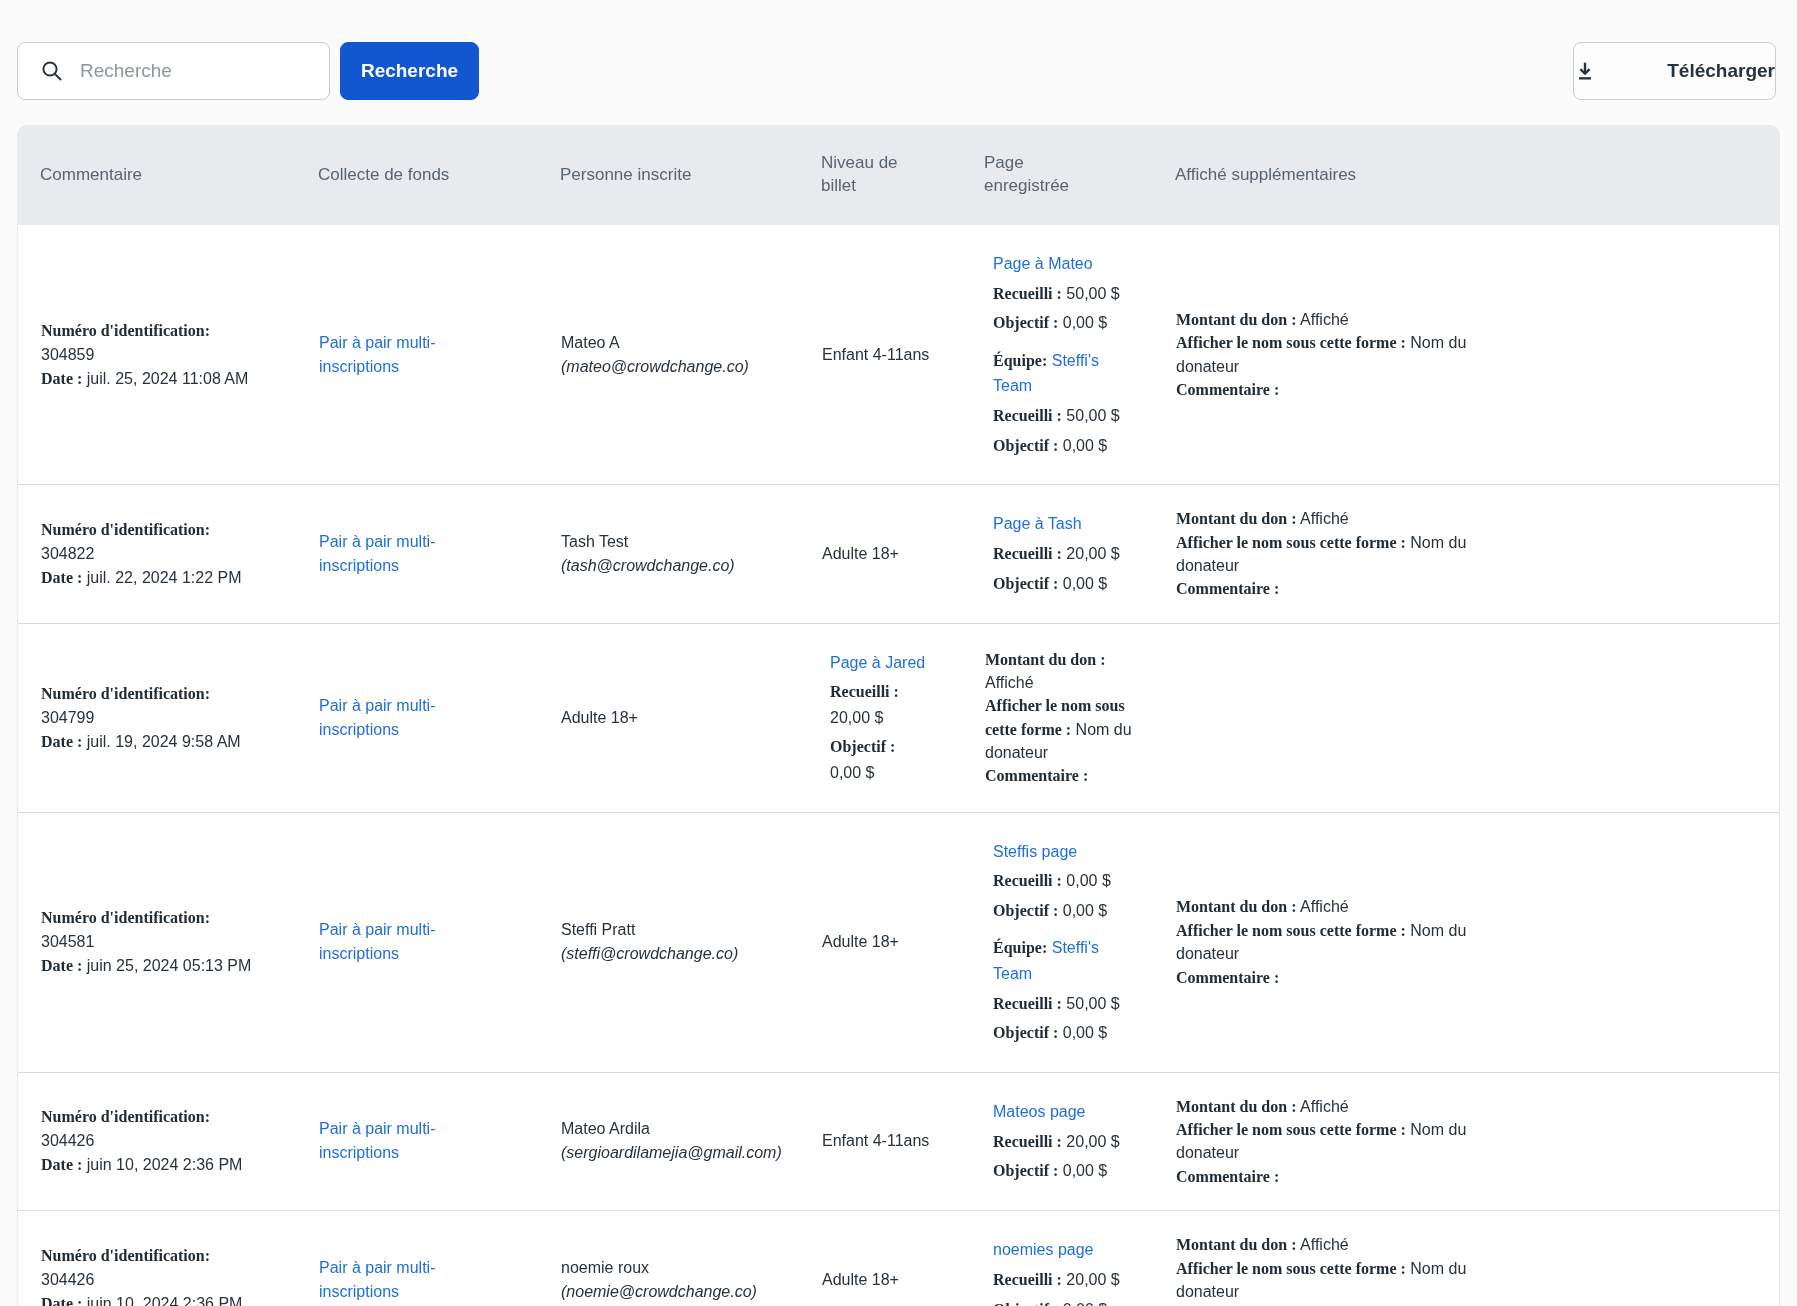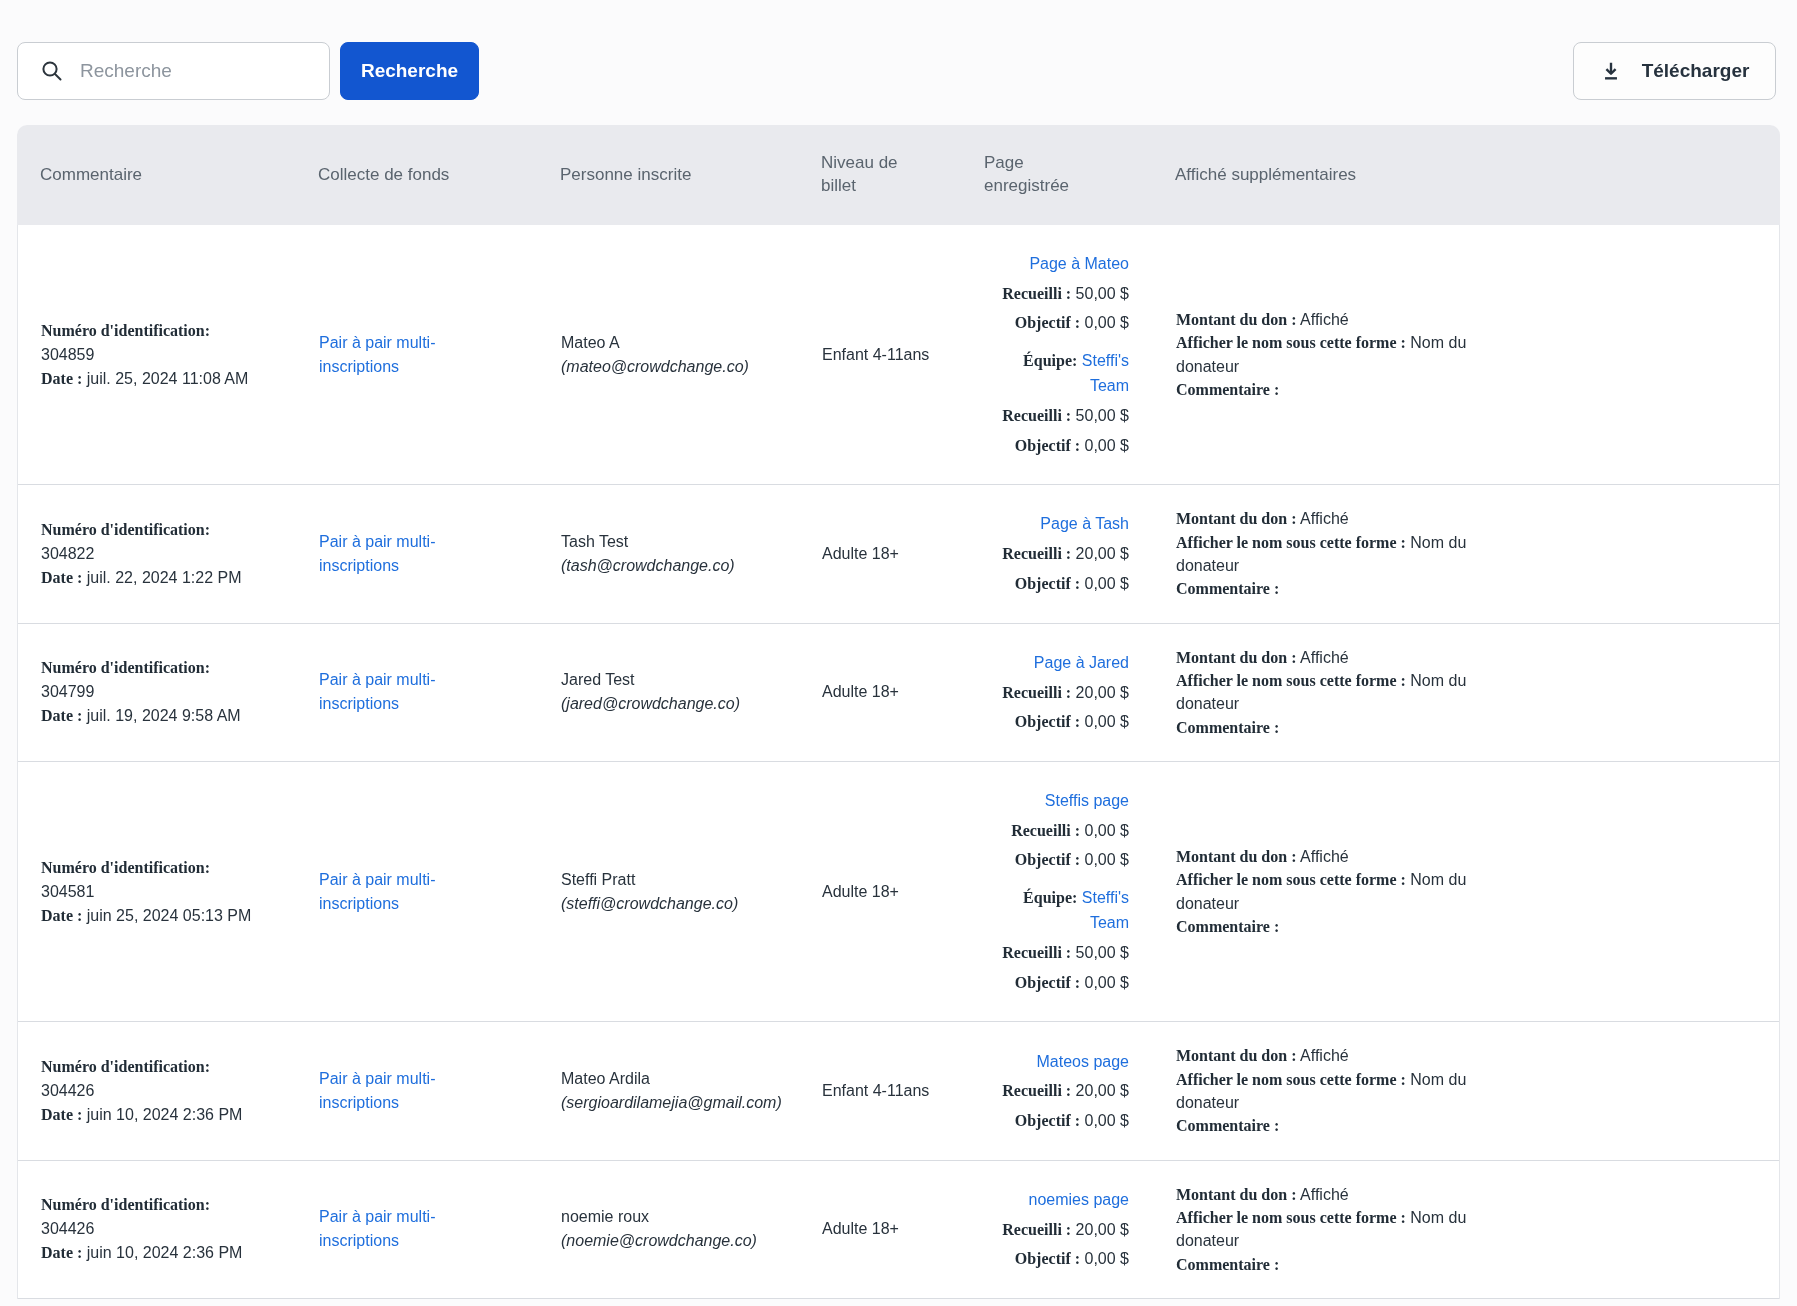--- a/index.html
+++ b/index.html
@@ -65,21 +65,21 @@
   .btn-download {
     margin-left: auto;
     margin-right: 4px;
     width: 203px;
     background: #fdfdfd;
     border: 1px solid #c9cdd2;
     color: #26323e;
     font-weight: 600;
     display: flex;
     align-items: center;
-    justify-content: center;
+    justify-content: space-between;
     gap: 20px;
   }
 
   .table {
     margin-top: 25px;
     background: #ffffff;
     border-radius: 10px 10px 0 0;
   }
   .grid-row {
     display: grid;
@@ -106,21 +106,21 @@
     padding: 22px 0;
   }
   .cell { padding: 0 24px 0 23px; font-size: 16px; line-height: 1.5; }
 
   .b { font-weight: 700; color: #212c36; font-family: Liberation Serif, serif; }
   a.link { color: #1e6edd; text-decoration: none; cursor: pointer; }
   .email { font-style: italic; }
 
   .c-collecte { padding-right: 62px; }
   .c-page { line-height: 1.6; }
-  .c-page .pline { margin: 4px 0; text-align: right; }
+  .c-page .pline { margin: 4px 8px; }
   .c-page .team-block { margin-top: 12px; }
   .c-extra { line-height: 1.46; padding-right: 16px; }
 </style>
 </head>
 <body>
 
 <div class="page">
 
 
   <div class="toolbar">
@@ -271,24 +271,20 @@
       <div><span class="b">Numéro d'identification:</span></div>
       <div>304799</div>
       <div>
         <span class="b">Date :</span>
         <span>juil. 19, 2024 9:58 AM</span>
       </div>
     </div>
     <div class="cell c-collecte">
       <a class="link">Pair à pair multi-inscriptions</a>
     </div>
-    <div class="cell c-person">
-      <div>Jared Test</div>
-      <div class="email">(jared@crowdchange.co)</div>
-    </div>
     <div class="cell c-ticket">
       <span>Adulte 18+</span>
     </div>
     <div class="cell c-page">
       <div class="pline">
         <a class="link">Page à Jared</a>
       </div>
       <div class="pline">
         <span class="b">Recueilli :</span>
         <span>20,00 $</span>

